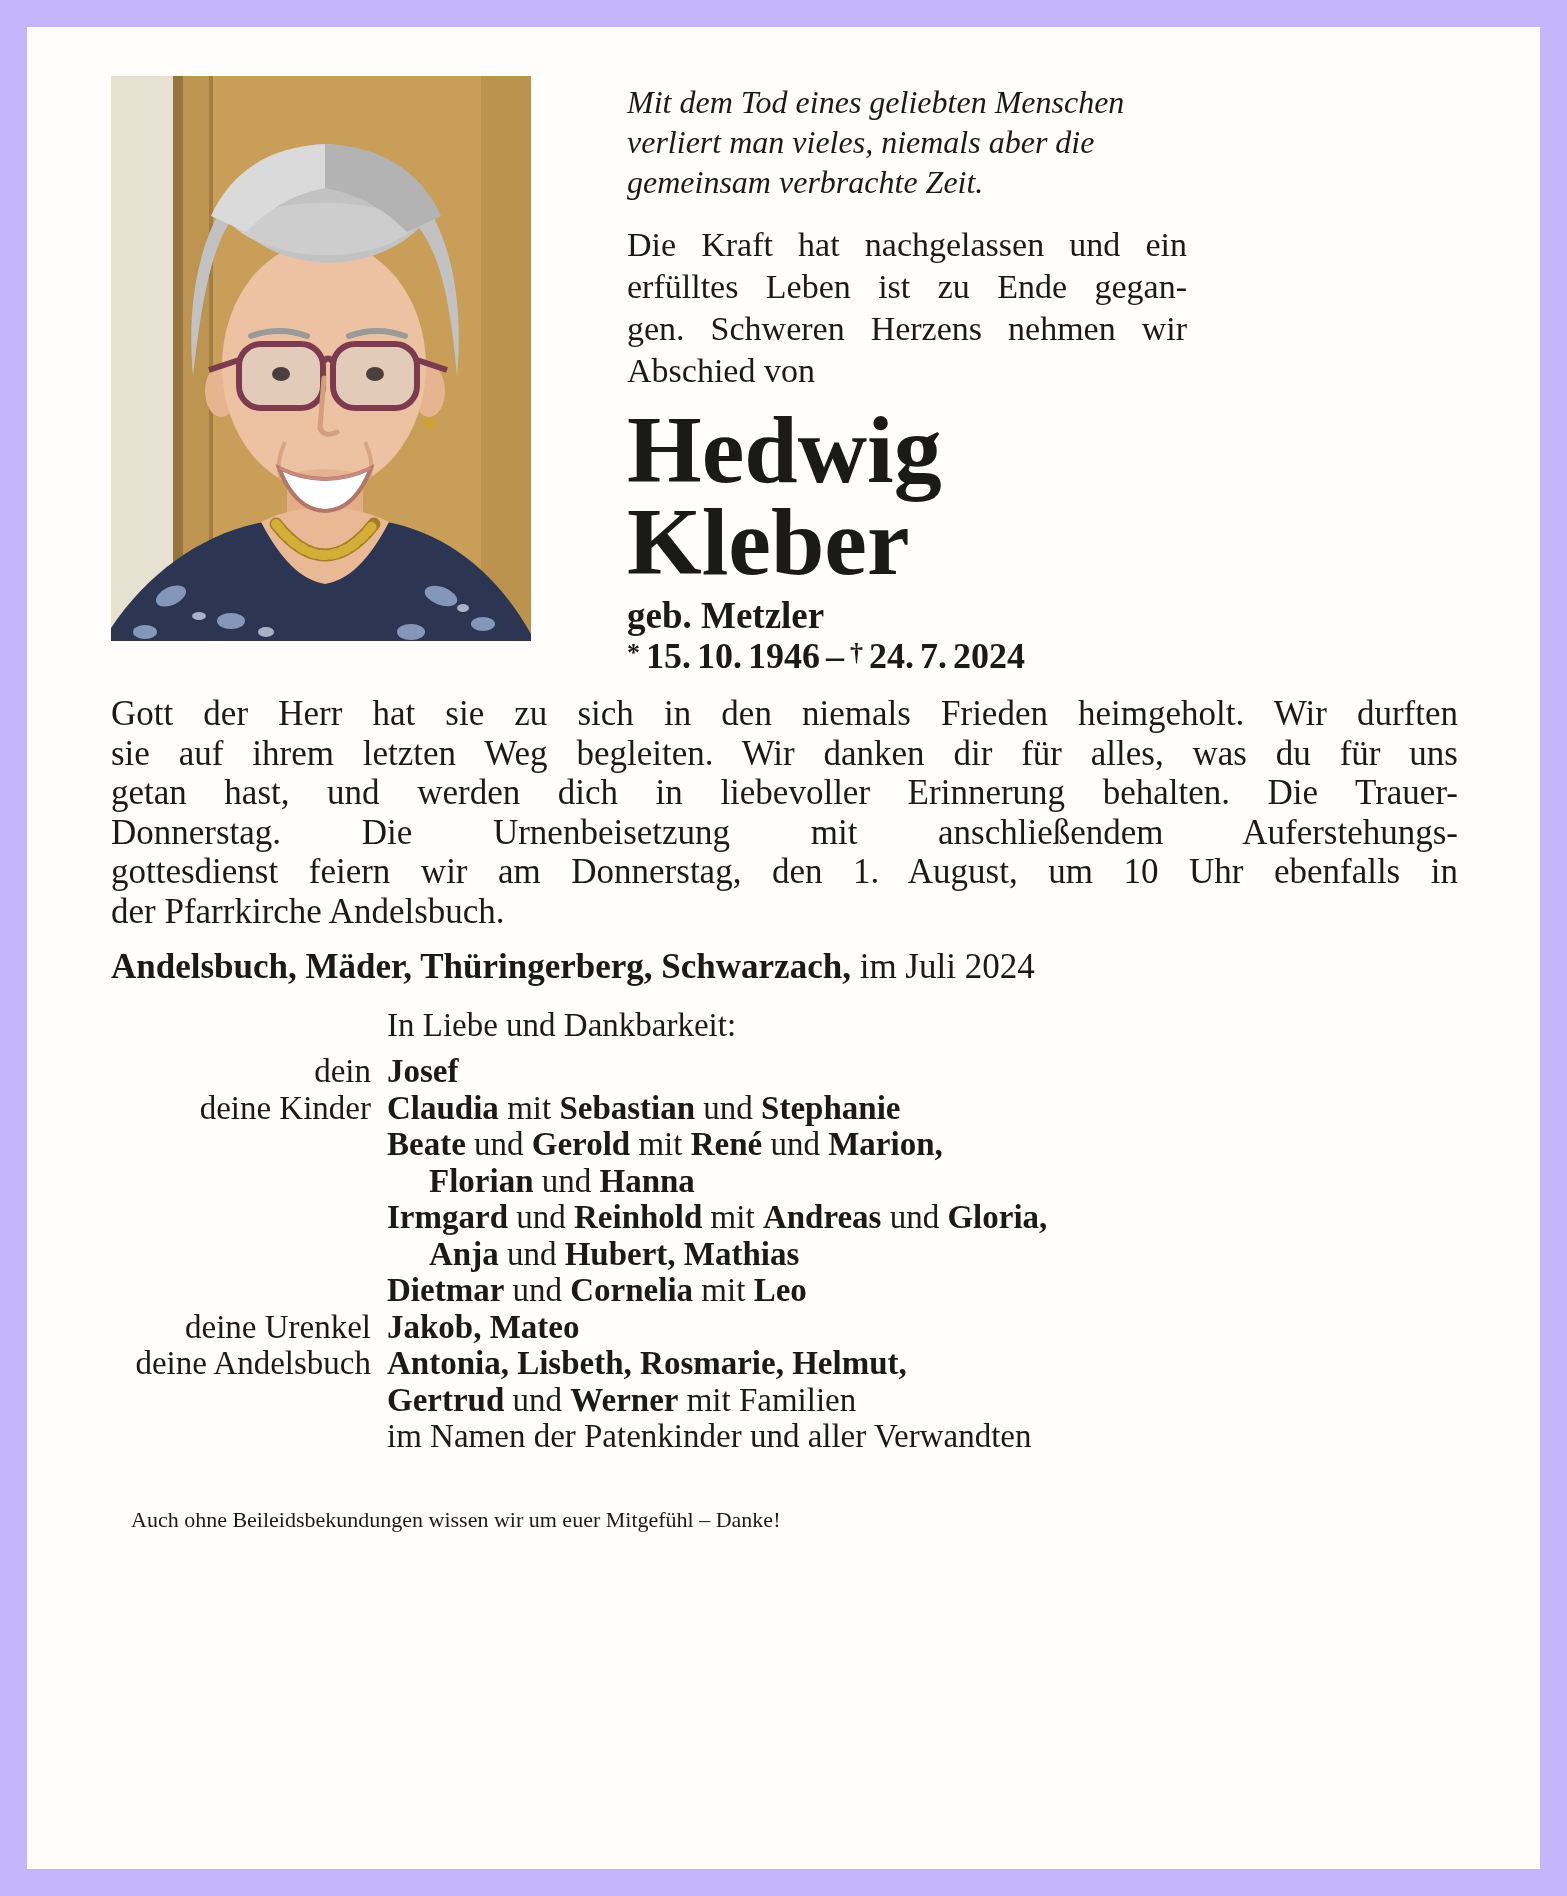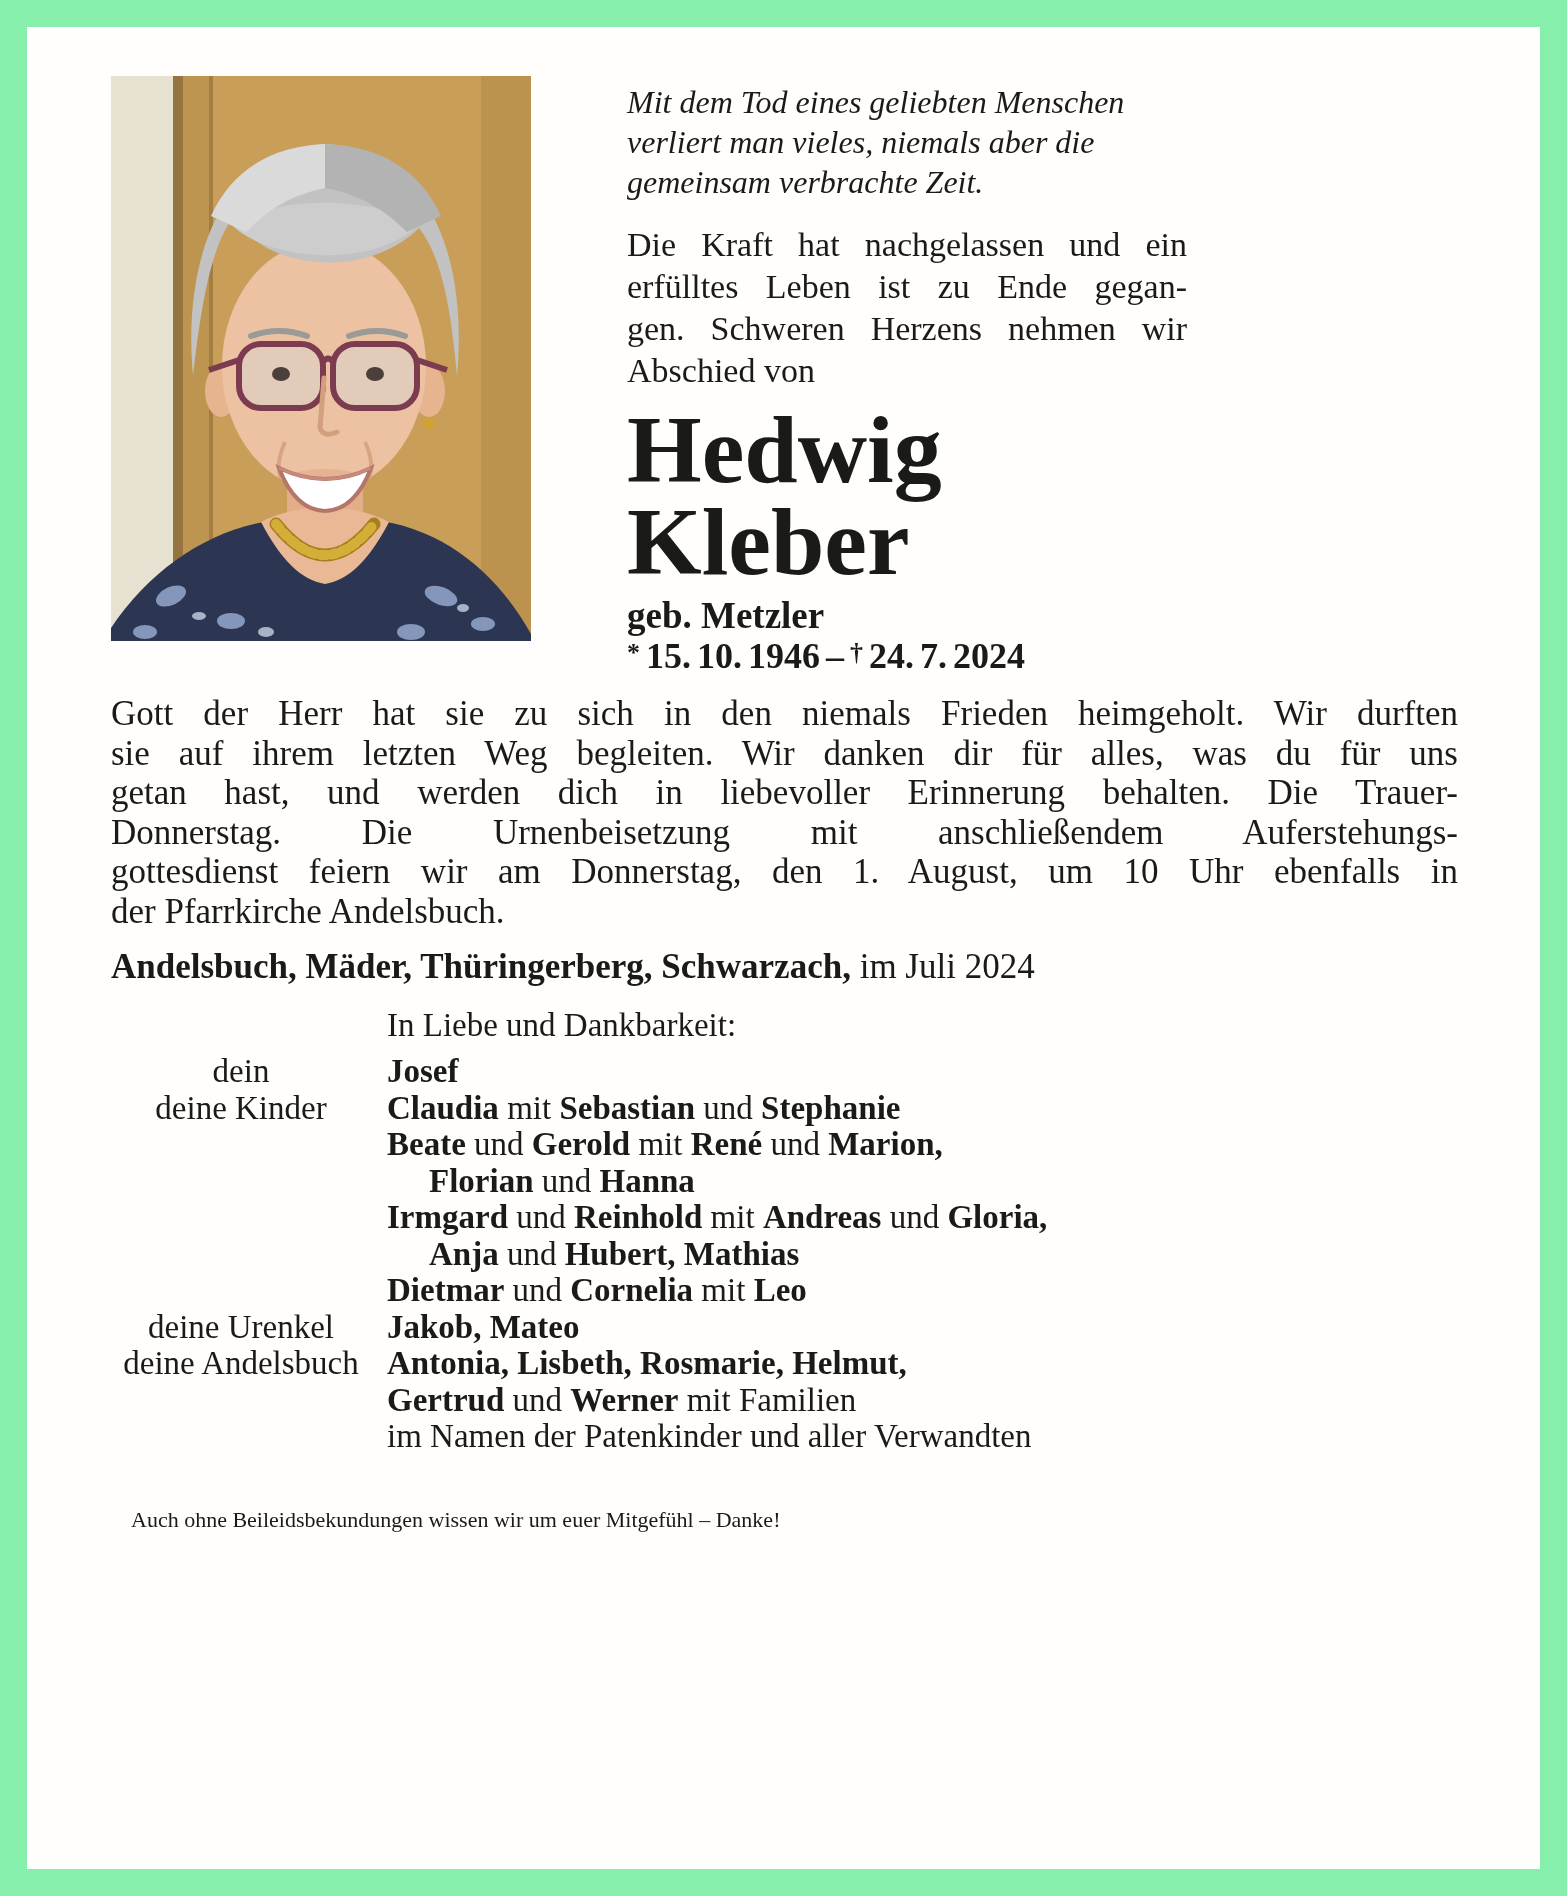--- a/index.html
+++ b/index.html
@@ -4,21 +4,21 @@
 <style>
   * { margin:0; padding:0; box-sizing:border-box; }
   body {
     font-family: "Liberation Serif", "DejaVu Serif", serif;
     background:#2a2a2a;
     color:#1a1a18;
   }
   .page {
     position:relative;
     width:1567px; height:1896px;
-    background:#86efac;
+    background:#c4b5fd;
     margin:0 auto;
   }
   .sheet {
     position:absolute; left:27px; top:27px; right:27px; bottom:27px;
     background:#fffefc;
     padding:49px 82px 0 84px;
     overflow:hidden;
   }
   .toprow { display:flex; align-items:flex-start; }
   .photo { width:420px; height:565px; flex:0 0 auto; display:block; }
@@ -31,21 +31,21 @@
   .birthname { margin-top:8px; font-weight:bold; font-size:37px; line-height:40px; }
   .dates { font-weight:bold; font-size:36px; line-height:40px; word-spacing:-3px; }
   .sym { font-size:0.72em; position:relative; top:-7px; }
 
   .body-par { margin-top:14px; font-size:35px; line-height:39.5px; }
   .places { margin-top:14px; font-size:35px; line-height:44px; }
   .gratitude { margin-top:16px; margin-left:276px; font-size:33px; line-height:40px; }
 
   .family { margin-top:8px; font-size:33px; line-height:36.5px; }
   .family-row { display:flex; }
-  .family-label { width:260px; flex:0 0 auto; text-align:center; }
+  .family-label { width:260px; flex:0 0 auto; text-align:right; }
   .family-names { margin-left:16px; }
   .family-row.indent .family-names { margin-left:58px; }
 
   .bold { font-weight:bold; }
   .closing { margin-top:44px; font-size:22px; line-height:42px;margin-left:20px; }
 </style>
 </head>
 <body>
 
 <div class="page">

